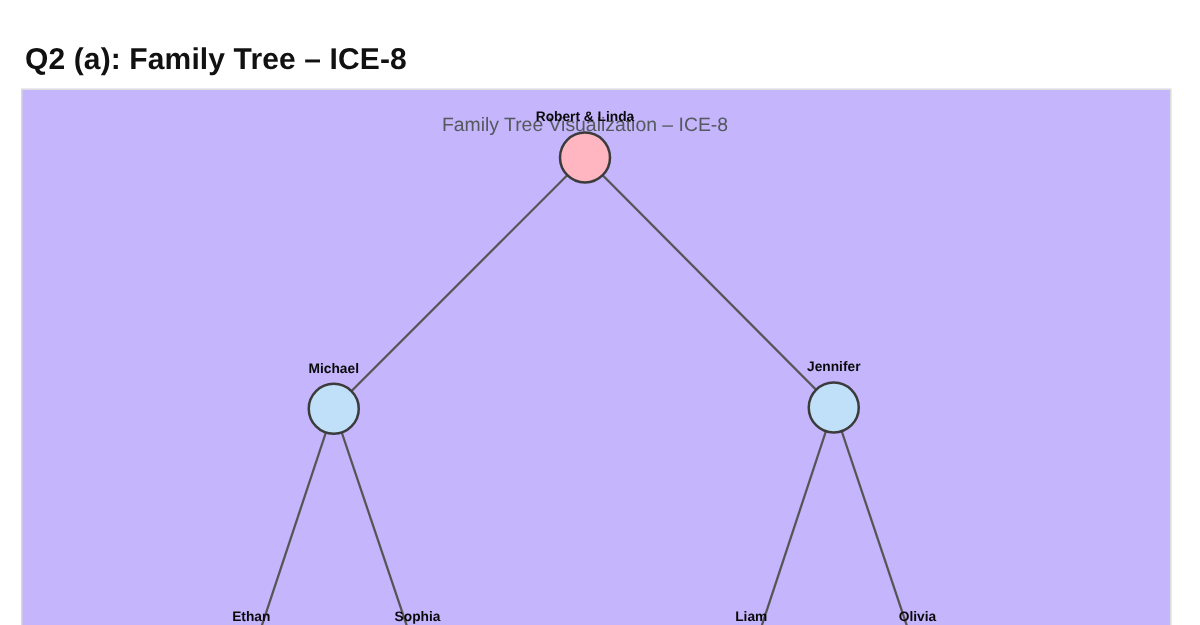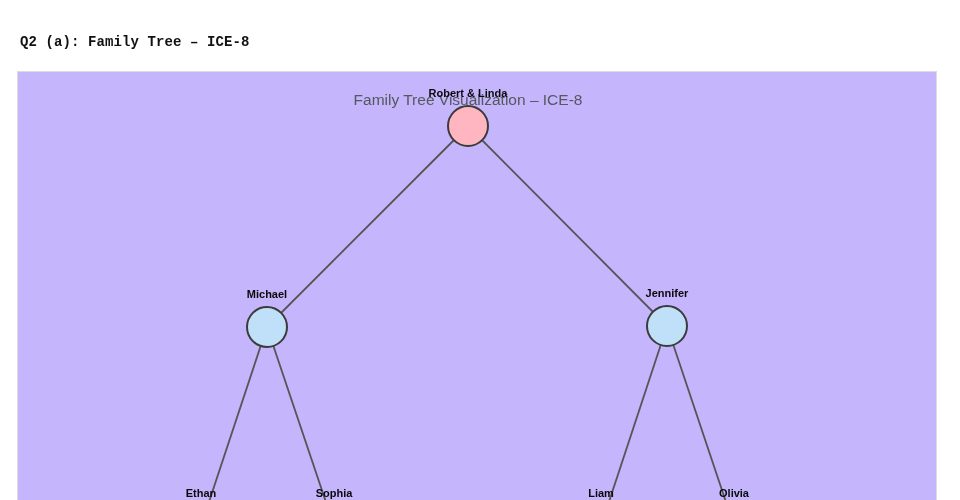--- a/index.html
+++ b/index.html
@@ -9,25 +9,25 @@
     height: 500px;
     overflow: hidden;
     background: #ffffff;
     font-family: "Liberation Sans", sans-serif;
   }
   .page-heading {
     position: absolute;
     left: 20px;
     top: 34px;
     margin: 0;
-    font-size: 14px;
+    font-size: 24px;
     font-weight: 700;
     color: #111111;
     letter-spacing: 0.1px;
-    font-family: Liberation Mono, monospace;
+    font-family: Liberation Sans, sans-serif;
   }
   .tree-panel {
     position: absolute;
     left: 17px;
     top: 71px;
     width: 920px;
     height: 430px;
     box-sizing: border-box;
     background: #c4b5fd;
     border: 1px solid #dcdcdc;

